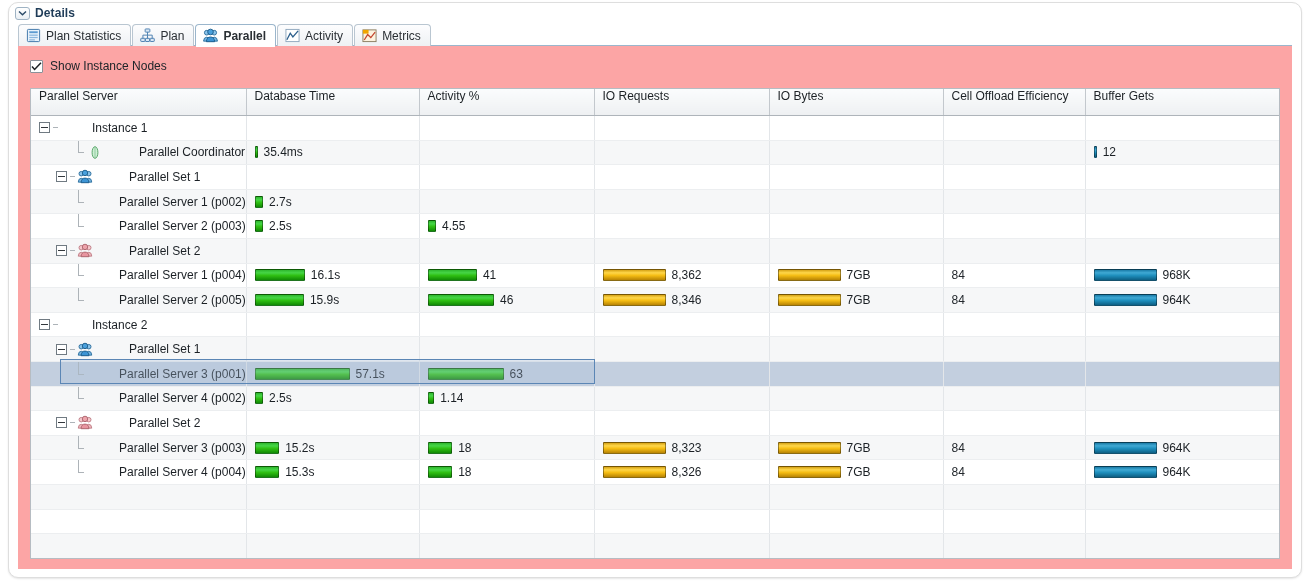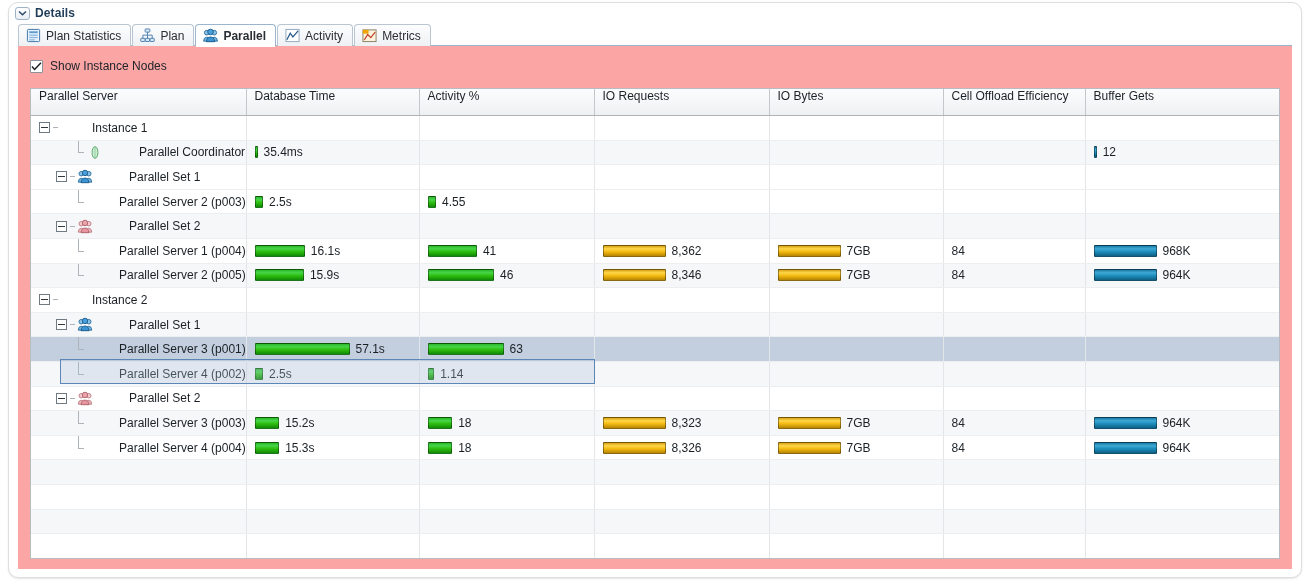--- a/index.html
+++ b/index.html
@@ -412,20 +412,48 @@
                 <div class="barwrap"></div>
               </td>
               <td class="barcell">
                 <div class="barwrap"></div>
               </td>
               <td class="numcell"></td>
               <td class="barcell">
                 <div class="barwrap"></div>
               </td>
             </tr>
+            <tr class="alt">
+              <td class="treecell">
+                <div class="treewrap">
+                  <div class="indent" style="flex: 0 0 42px;"></div>
+                  <div class="elbow"></div>
+                  <span class="nodelabel">Parallel Server 1 (p002)</span>
+                </div>
+              </td>
+              <td class="barcell">
+                <div class="barwrap">
+                  <div class="bar green" style="width: 8.55px;"></div>
+                  <span class="barval">2.7s</span>
+                </div>
+              </td>
+              <td class="barcell">
+                <div class="barwrap"></div>
+              </td>
+              <td class="barcell">
+                <div class="barwrap"></div>
+              </td>
+              <td class="barcell">
+                <div class="barwrap"></div>
+              </td>
+              <td class="numcell"></td>
+              <td class="barcell">
+                <div class="barwrap"></div>
+              </td>
+            </tr>
             <tr>
               <td class="treecell">
                 <div class="treewrap">
                   <div class="indent" style="flex: 0 0 42px;"></div>
                   <div class="elbow"></div>
                   <span class="nodelabel">Parallel Server 2 (p003)</span>
                 </div>
               </td>
               <td class="barcell">
                 <div class="barwrap">

